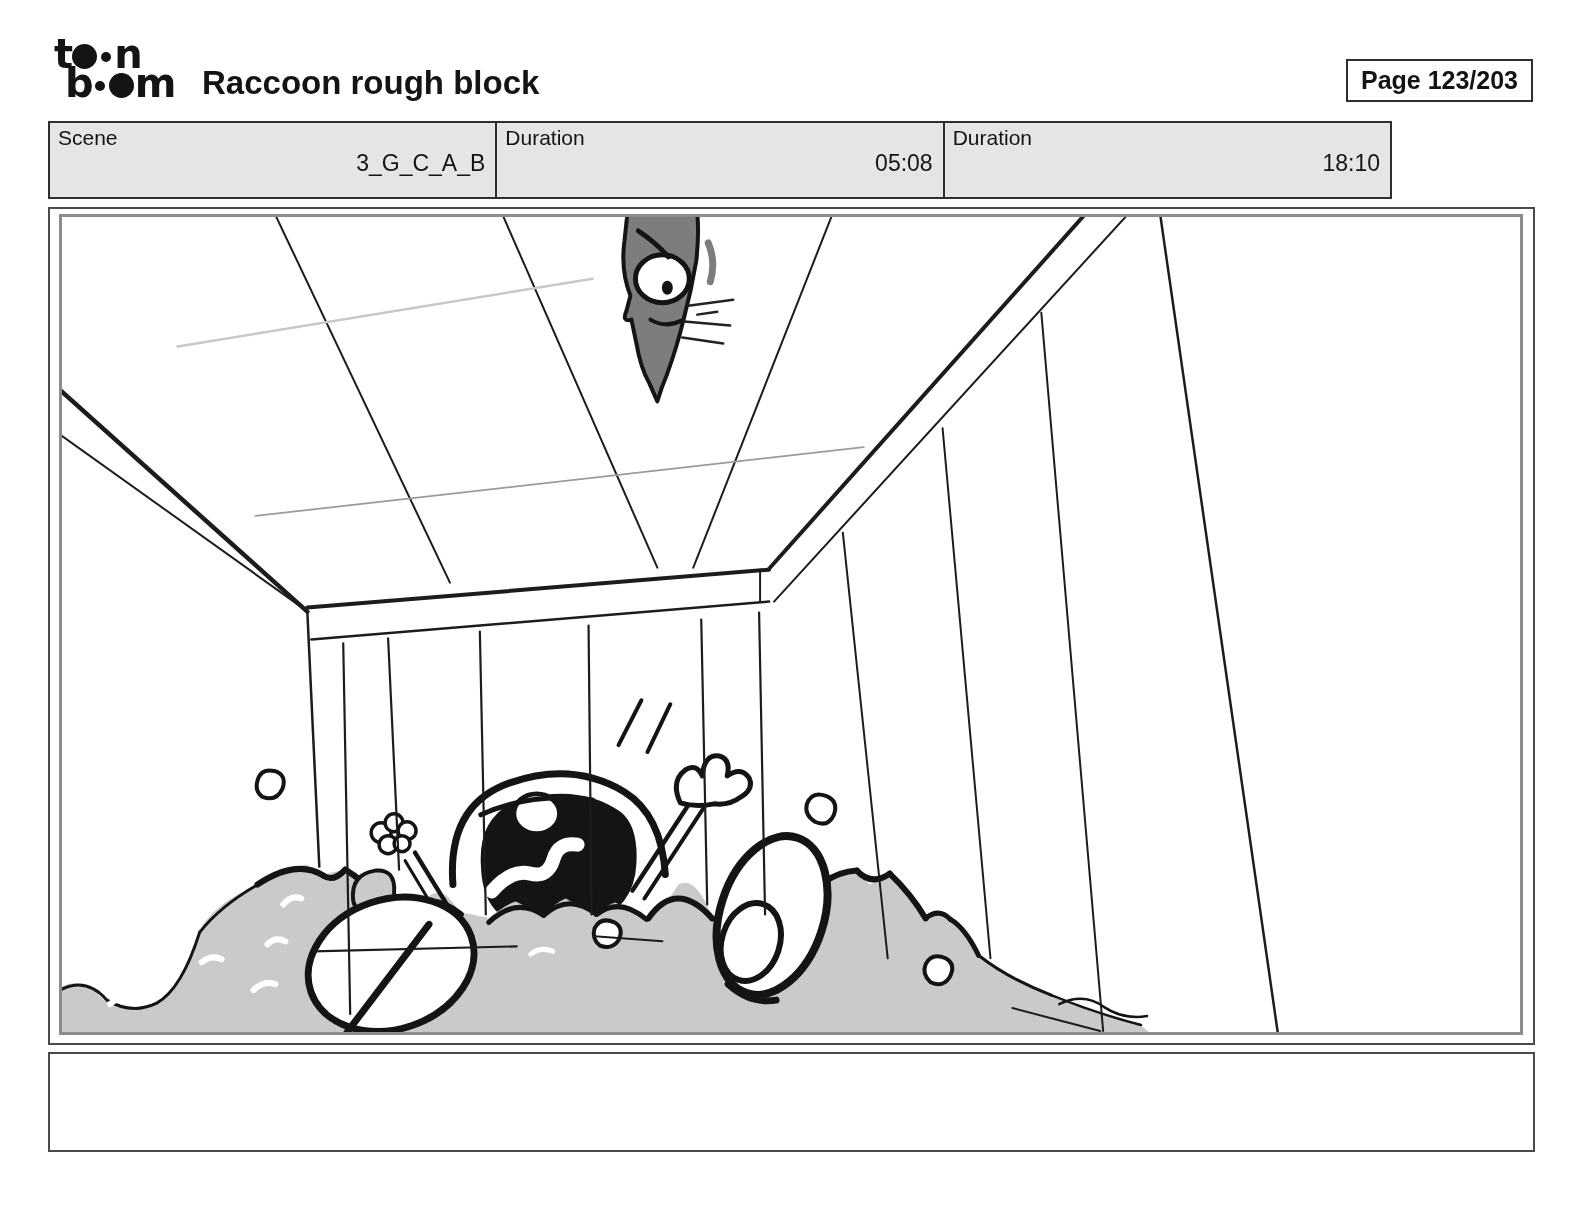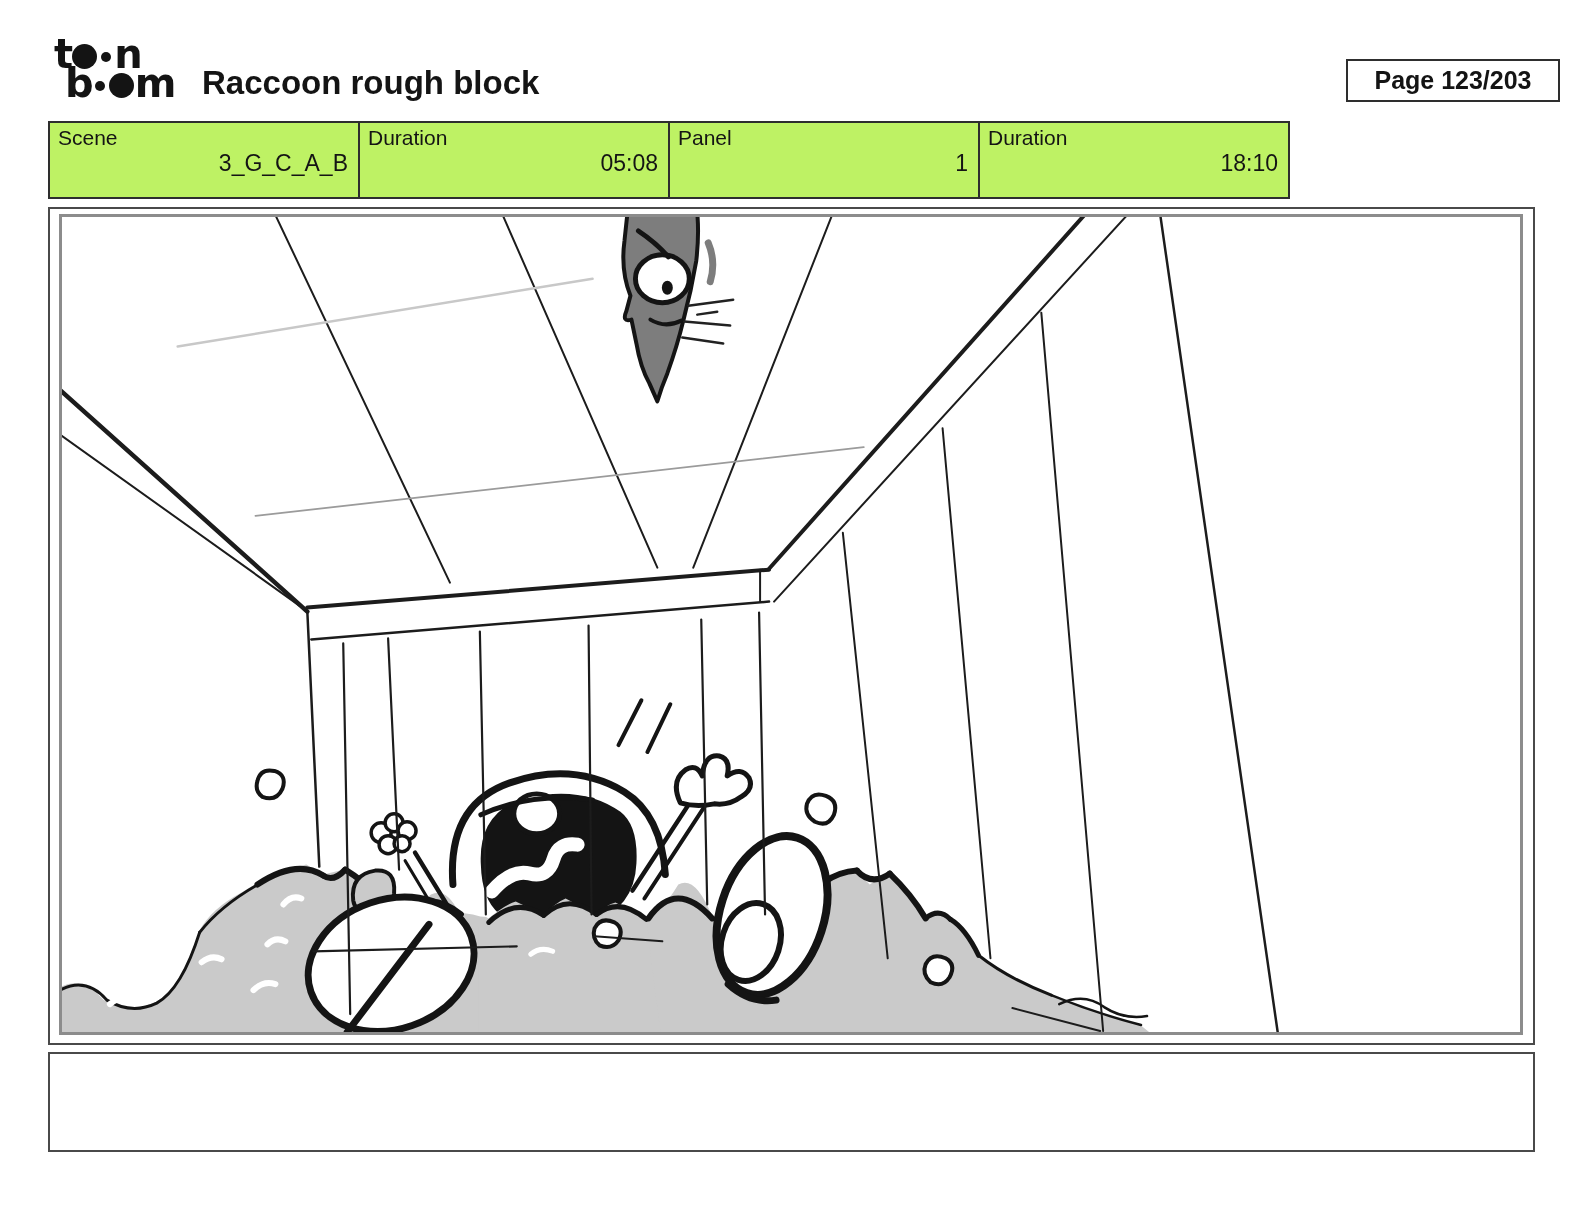--- a/index.html
+++ b/index.html
@@ -11,26 +11,26 @@
   .logo{position:absolute;left:54px;top:40px;}
   .logo-row{display:flex;align-items:center;height:33px;
     font-family:"DejaVu Sans",sans-serif;font-weight:900;font-size:40px;line-height:33px;
     color:#141414;letter-spacing:-2px;}
   .logo-row .ltr{display:inline-block;transform:translateY(-2px);}
   .disc{border-radius:50%;background:#141414;flex:0 0 auto;}
   .disc.big{width:25px;height:25px;margin:0 1px;}
   .disc.small{width:10px;height:10px;margin:0 3px;}
   .logo-row.row2{margin-top:-4px;margin-left:11px;}
   .title{position:absolute;left:186px;top:64px;font-size:33px;font-weight:bold;margin-left:16px;}
-  .page-box{position:absolute;left:1346px;top:59px;width:214px;height:43px;
+  .page-box{position:absolute;left:1346px;top:59px;width:187px;height:43px;
     border:2px solid #2e2e2e;box-sizing:border-box;text-align:center;
     line-height:38px;font-weight:bold;font-size:25px;}
   
-  .info-table{position:absolute;left:48px;top:121px;width:1242px;height:78px;
-    border:2px solid #2e2e2e;box-sizing:border-box;display:flex;background:#bef264;}
+  .info-table{position:absolute;left:48px;top:121px;width:1344px;height:78px;
+    border:2px solid #2e2e2e;box-sizing:border-box;display:flex;background:#e5e5e5;}
   .cell{flex:1 1 25%;position:relative;border-right:2px solid #2e2e2e;}
   .cell:last-child{border-right:none;}
   .cell .label{position:absolute;top:3px;left:8px;font-size:21px;}
   .cell .value{position:absolute;bottom:20px;right:10px;font-size:23px;}
   
   .panel-outer{position:absolute;left:48px;top:207px;width:1487px;height:838px;
     border:2px solid #4a4a4a;box-sizing:border-box;background:#fff;}
   .panel-inner{position:absolute;left:9px;top:5px;right:10px;bottom:8px;
     border:3px solid #8c8c8c;overflow:hidden;}
   .panel-inner svg{display:block;width:100%;height:100%;}
@@ -62,24 +62,20 @@
   <div class="page-box">Page 123/203</div>
 
   <div class="info-table">
     <div class="cell">
       <span class="label">Scene</span>
       <span class="value">3_G_C_A_B</span>
     </div>
     <div class="cell">
       <span class="label">Duration</span>
       <span class="value">05:08</span>
-    </div>
-    <div class="cell">
-      <span class="label">Panel</span>
-      <span class="value">1</span>
     </div>
     <div class="cell">
       <span class="label">Duration</span>
       <span class="value">18:10</span>
     </div>
   </div>
 
   <div class="panel-outer">
     <div class="panel-inner">
       <svg viewBox="0 0 1462 818" preserveAspectRatio="none">

